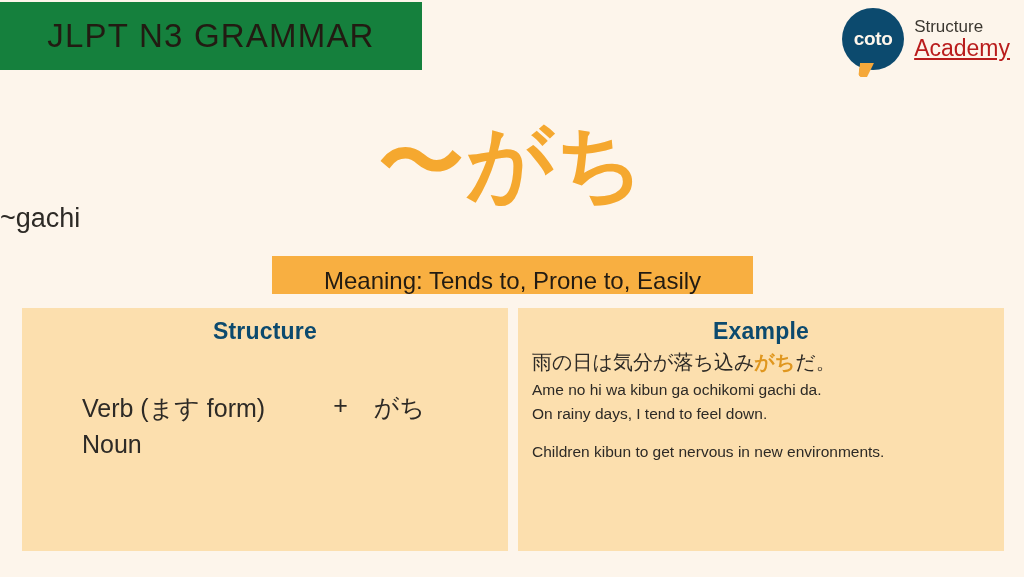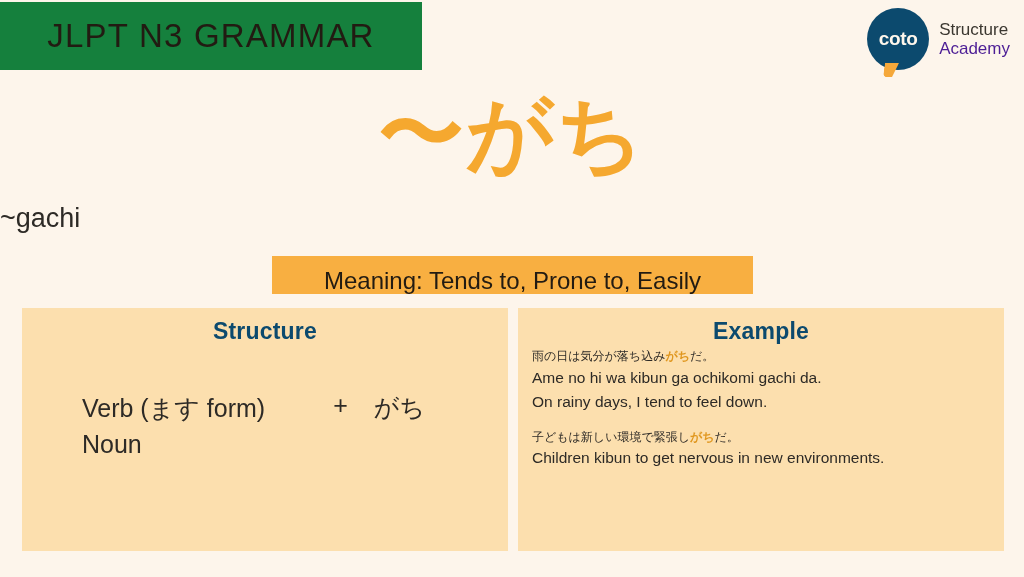--- a/index.html
+++ b/index.html
@@ -79,32 +79,33 @@
     margin-top: -2px;
   }
   .logo-words { line-height: 1.12; }
   .logo-line1 {
     font-size: 17px;
     color: #3B3730;
     font-weight: 400;
     display: block;
   }
   .logo-line2 {
-    font-size: 17px;
-    color: #4c1d95;
+    font-size: 23px;
+    color: #b91c1c;
     font-weight: 400;
     display: block;
+    text-decoration: underline;
   }
 
   
   .headword {
     position: absolute;
     left: 0;
     right: 0;
-    top: 88px;
+    top: 117px;
     text-align: center;
     font-size: 86px;
     line-height: 1.05;
     font-weight: 700;
     color: #F5A82F;
     letter-spacing: 2px;
   }
   .romaji {
     position: absolute;
     left: 0;
@@ -177,21 +178,21 @@
     margin-left: 26px;
   }
 
   
   .example-body {
     padding: 2px 12px 0 14px;
     font-size: 15.5px;
     line-height: 1.55;
     color: #2D2A26;
   }
-  .ex-jp { font-size: 12px; }
+  .ex-jp { font-size: 20px; }
   .ex-hl { color: #E0971F; font-weight: 700; }
   .ex-gap { height: 14px; }
 </style>
 </head>
 <body>
 
 <div class="title-banner">
   <span class="title-text">JLPT N3 GRAMMAR</span>
 </div>
 
@@ -230,18 +231,17 @@
 
     <div>
       <div class="ex-jp"><span>雨の日は気分が落ち込み</span><span class="ex-hl">がち</span><span>だ。</span></div>
       <div>Ame no hi wa kibun ga ochikomi gachi da.</div>
       <div>On rainy days, I tend to feel down.</div>
     </div>
 
     <div class="ex-gap"></div>
 
     <div>
-      <div class="ex-jp"><span>子どもは新しい環境で緊張し</span><span class="ex-hl">がち</span><span>だ。</span></div>
       <div>Children kibun to get nervous in new environments.</div>
     </div>
 
   </div>
 </div>
 
 </body></html>

